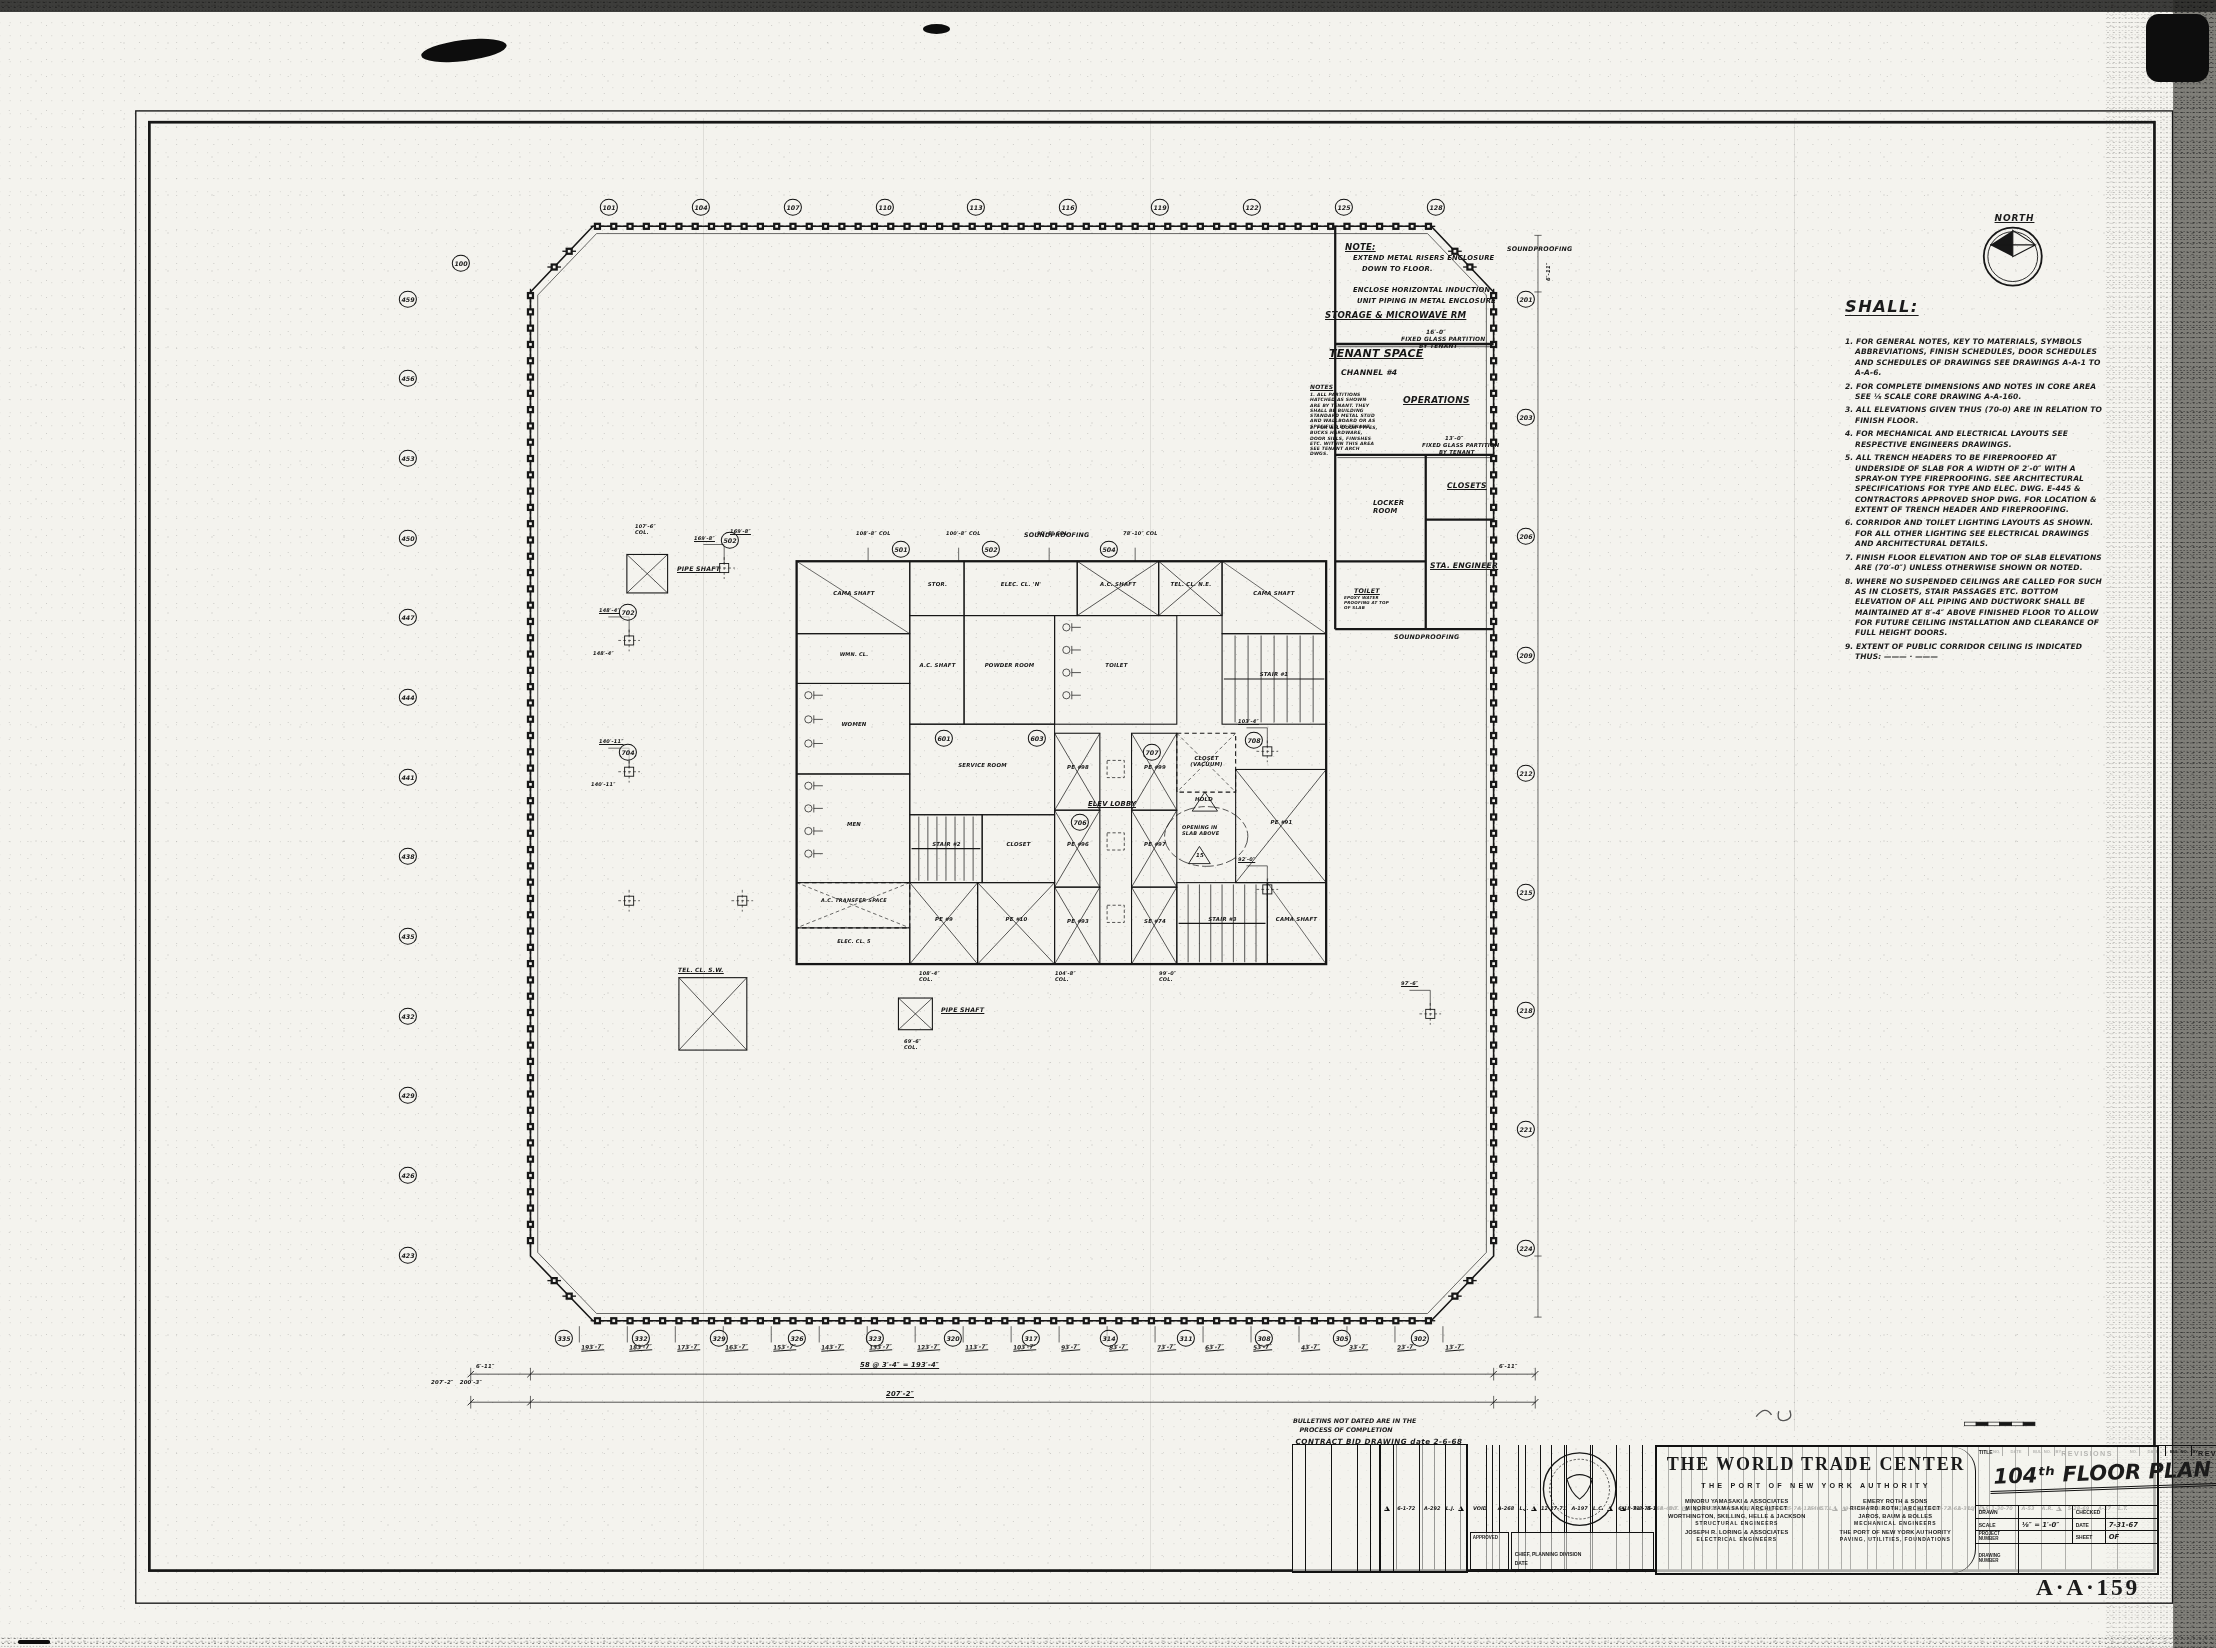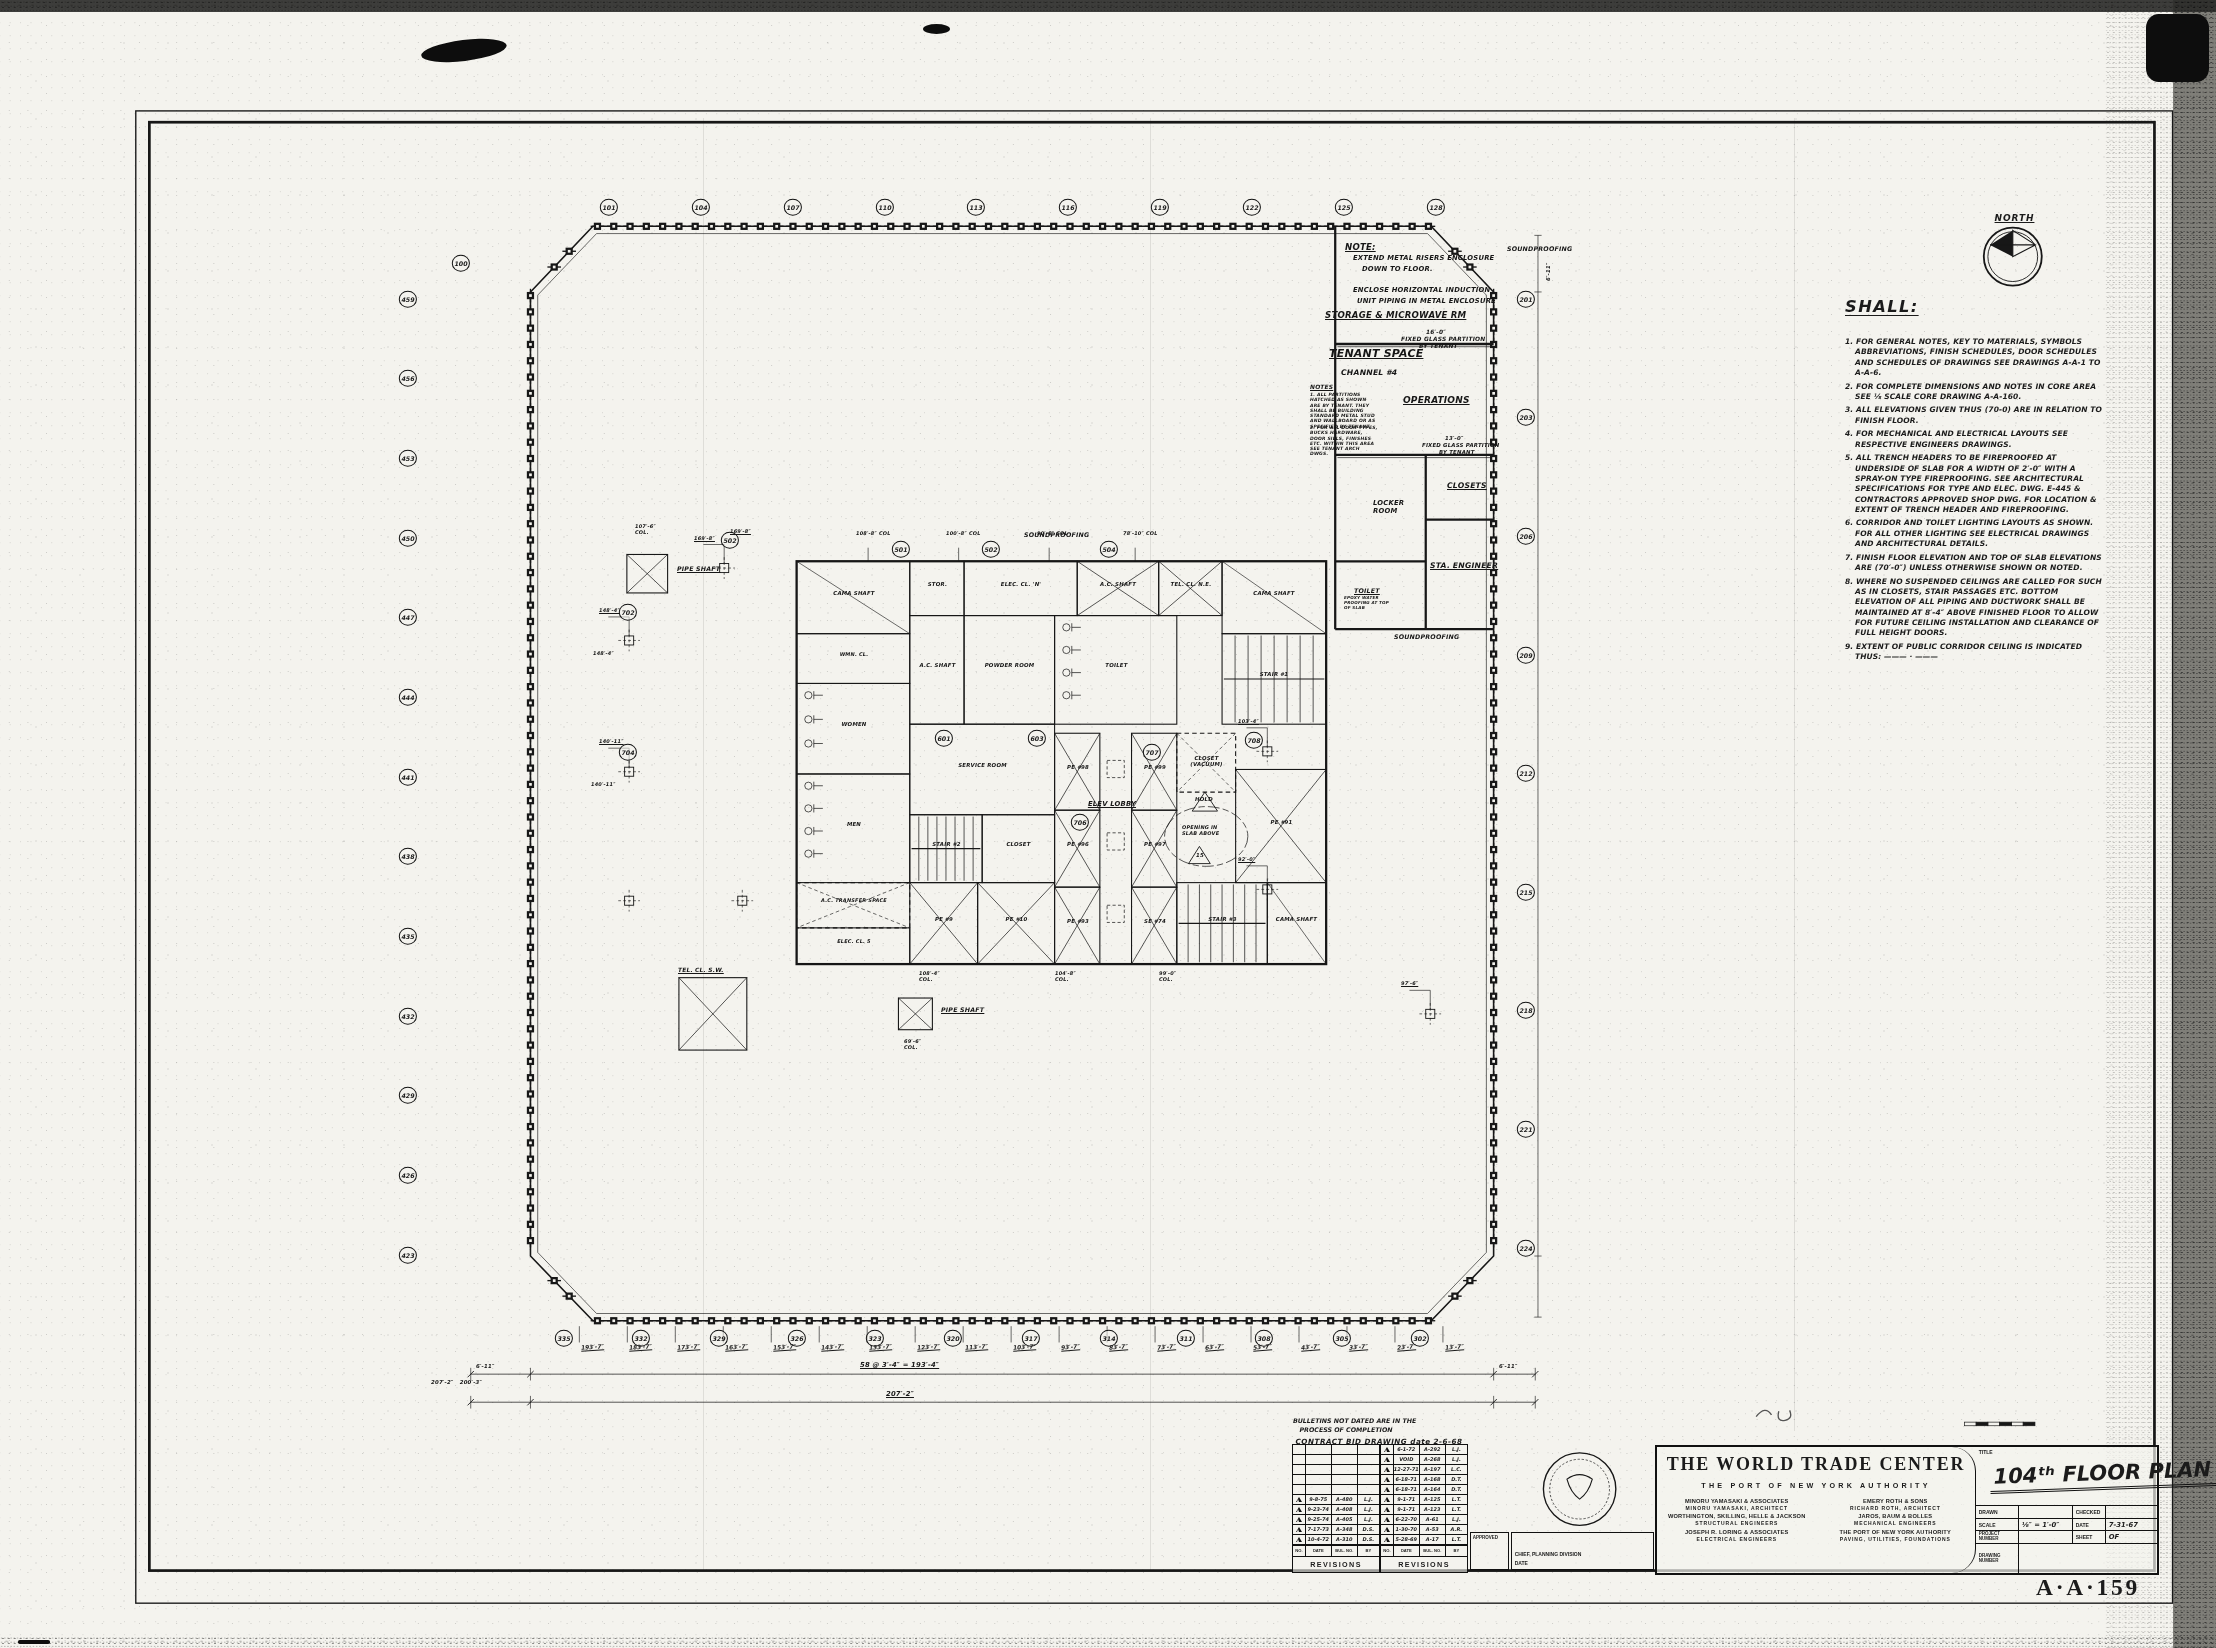--- a/index.html
+++ b/index.html
@@ -65,21 +65,21 @@
   #tb-dn{height:29px;display:flex;}
   #tb-dn .lab{width:43px;font:700 5px "Liberation Sans",sans-serif;border-right:1.4px solid #111;
               display:flex;align-items:center;padding:0 2.7px;box-sizing:border-box;}
   #tb-dn .dnum{flex:1;display:flex;align-items:center;justify-content:center;
                font:700 23.5px "Liberation Serif",serif;letter-spacing:2.7px;margin-top:43px;}
   
   #revwrap{position:absolute;left:1292px;top:1412px;width:362px;}
   .procnote{position:absolute;left:0.9px;top:5.4px;font:700 italic 6.3px "DejaVu Sans",sans-serif;line-height:1.3;white-space:pre;}
   .contract{position:absolute;left:3.6px;top:25px;font:700 italic 7.2px "DejaVu Sans",sans-serif;letter-spacing:0.5px;white-space:nowrap;}
   .revtable{position:absolute;top:32px;width:86px;height:127px;border:1.8px solid #111;background:rgba(244,243,238,.6);
-            display:flex;flex-direction:column;}
+            display:flex;flex-direction:row;}
   .revrow{flex:1;display:flex;border-bottom:0.9px solid #111;align-items:stretch;}
   .revrow>div{border-right:0.9px solid #111;display:flex;align-items:center;justify-content:center;
               font:700 italic 5px "DejaVu Sans",sans-serif;overflow:hidden;white-space:nowrap;}
   .revrow .c0{width:11.8px;}.revrow .c1{width:25px;}.revrow .c2{width:25px;}.revrow .c3{flex:1;border-right:none;}
   .revfoot{height:10px;display:flex;border-top:0.9px solid #111;}
   .revfoot>div{border-right:0.9px solid #111;display:flex;align-items:center;justify-content:center;
                font:700 4.1px "Liberation Sans",sans-serif;}
   .revfoot .c0{width:11.8px;}.revfoot .c1{width:25px;}.revfoot .c2{width:25px;}.revfoot .c3{flex:1;border-right:none;}
   .revcap{height:15.4px;display:flex;align-items:center;justify-content:center;
           font:700 7.2px "Liberation Sans",sans-serif;letter-spacing:1.4px;border-top:1.4px solid #111;}

